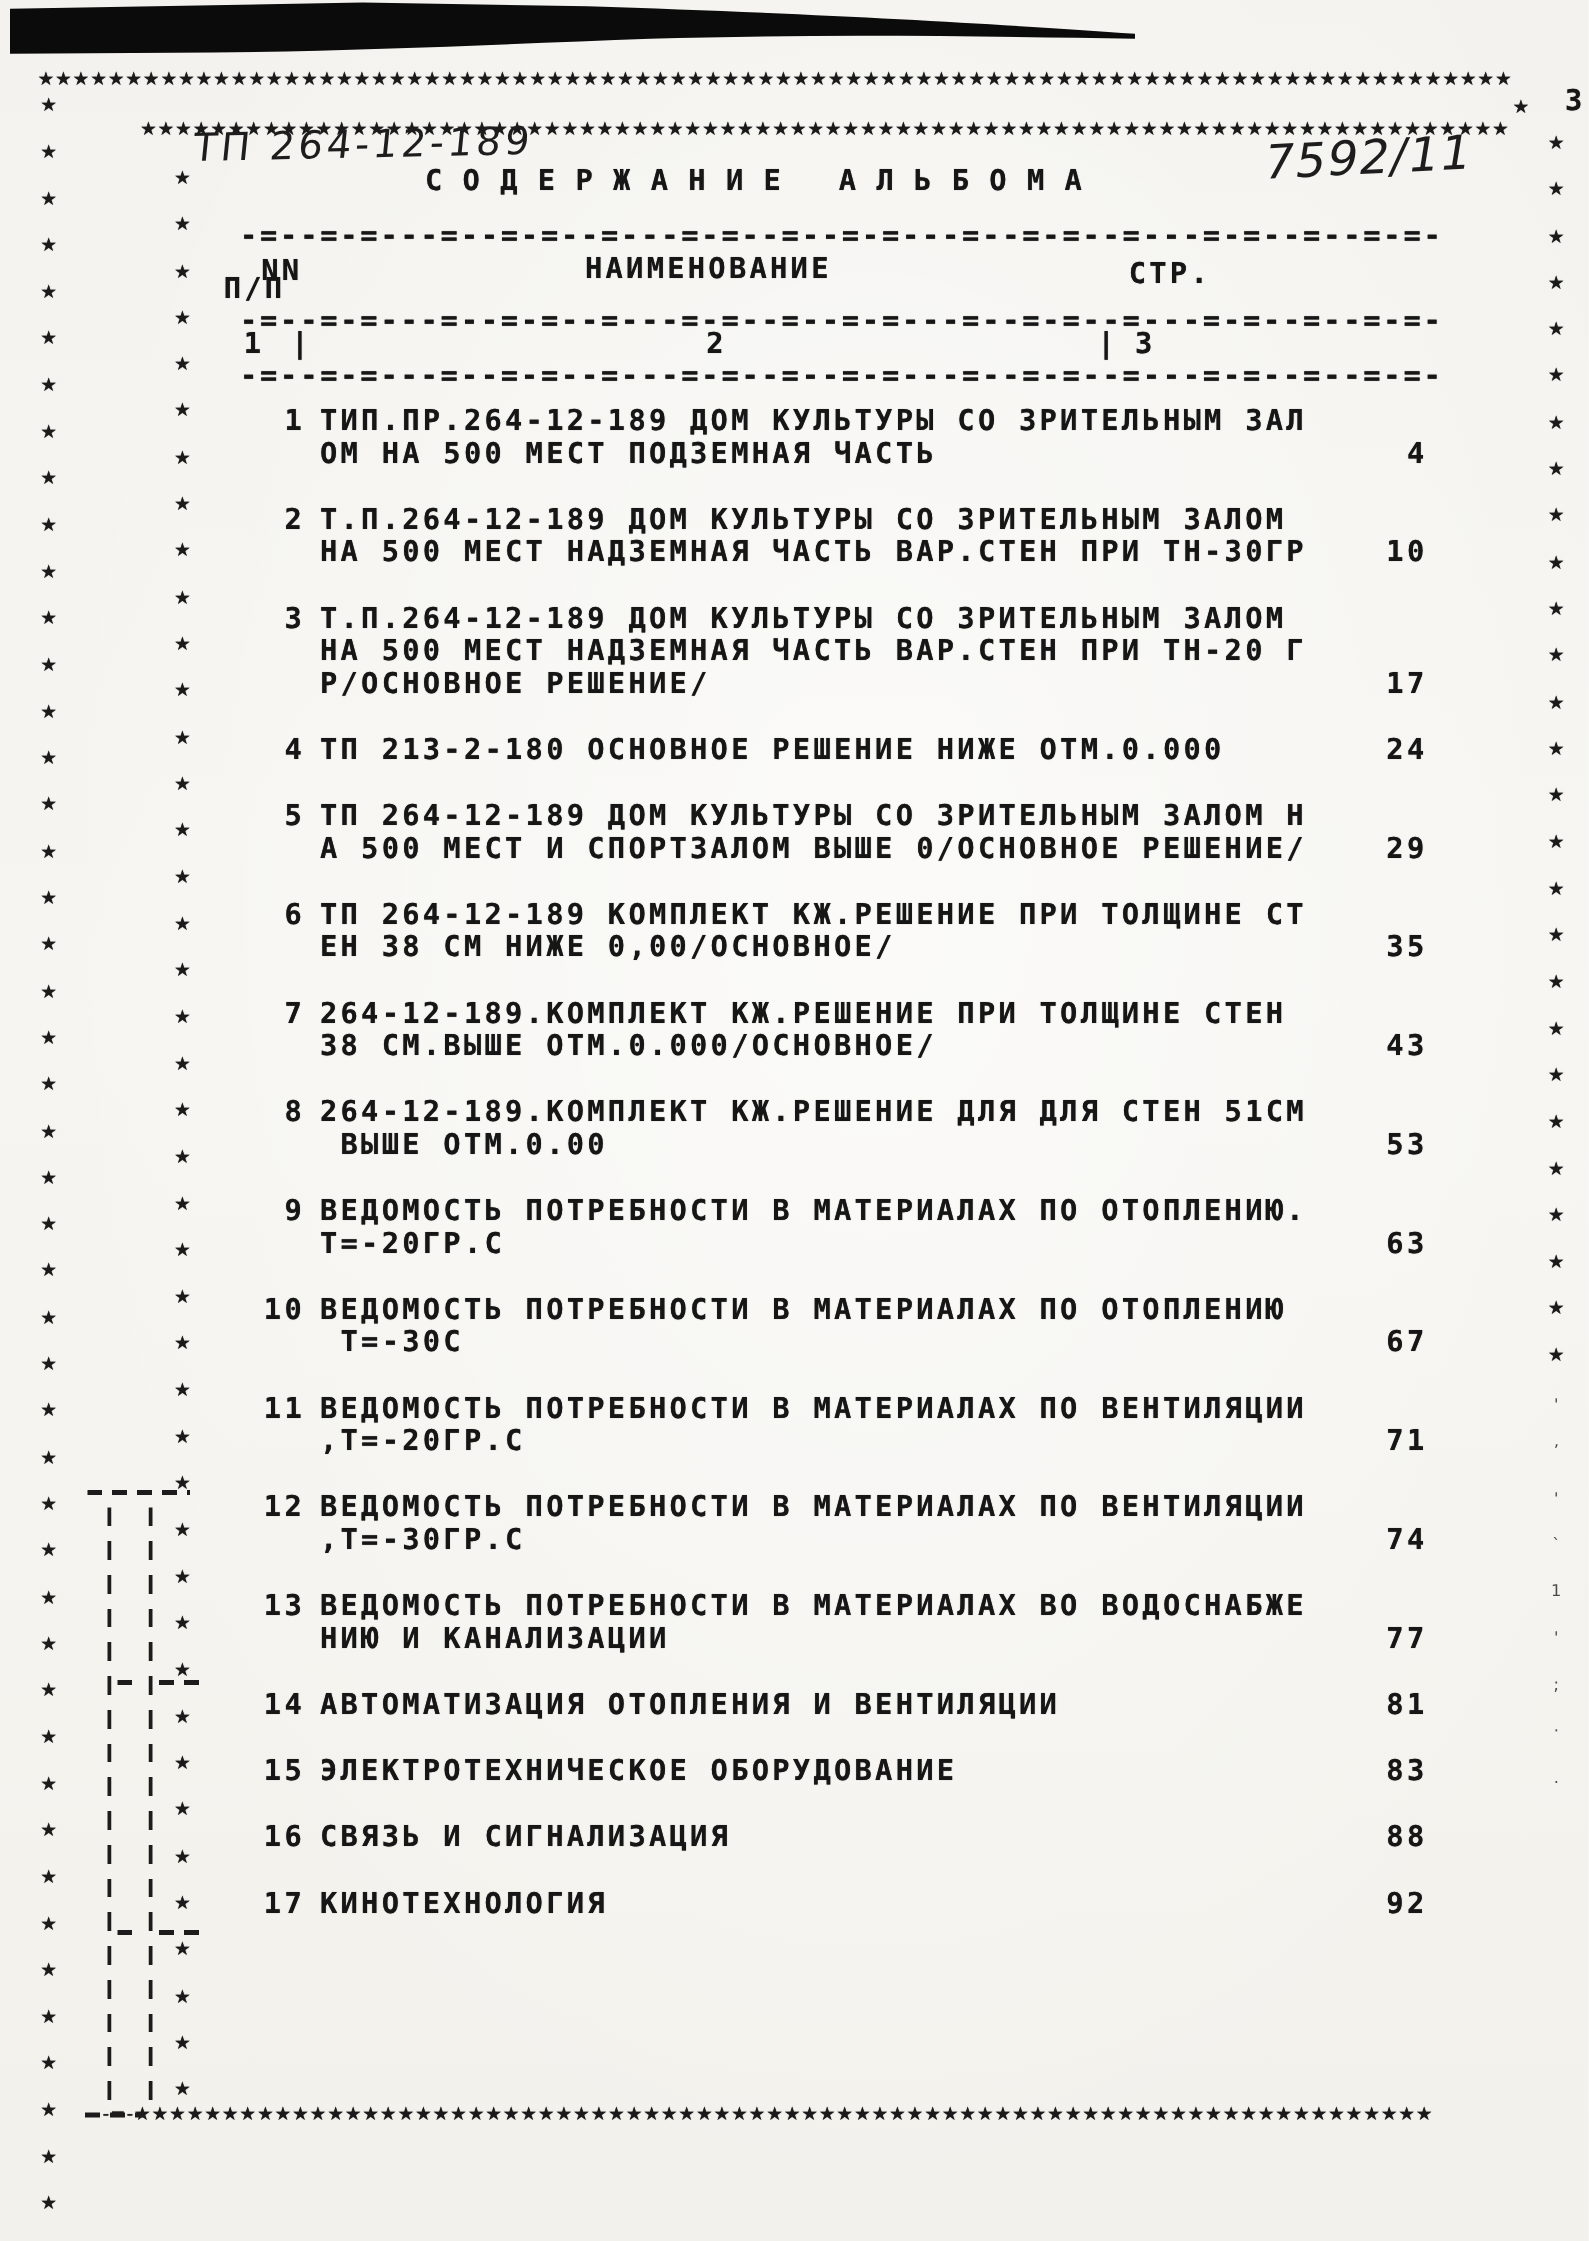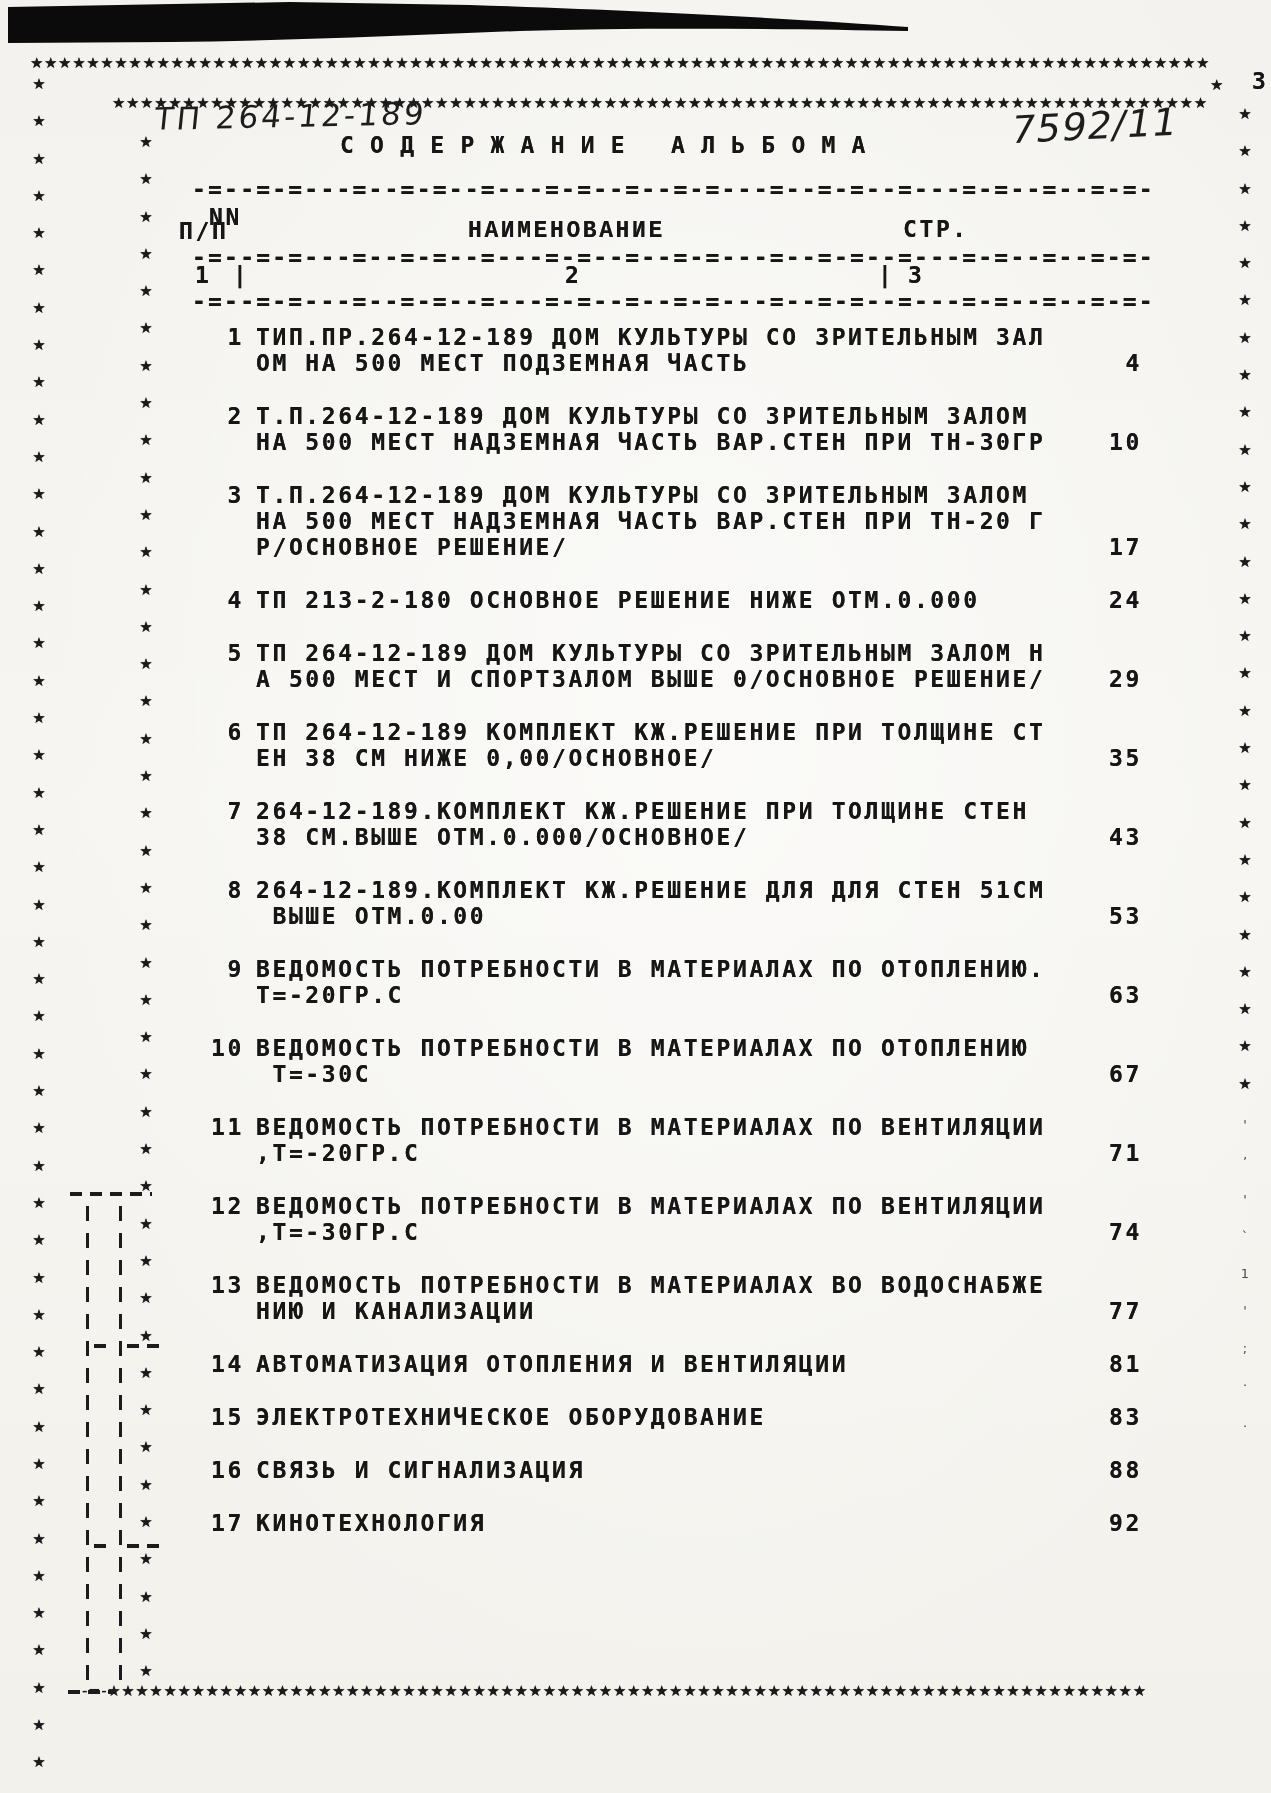--- a/index.html
+++ b/index.html
@@ -187,22 +187,22 @@
 <span class="abs typed" style="left:1252px;top:68px;">3</span>
 
 <div class="abs hand hand-tl" style="left:155px;top:98px;">ТП 264-12-189</div>
 <div class="abs hand hand-tr" style="left:1012px;top:104px;">7592/11</div>
 
 <div class="abs typed" style="left:340px;top:132px;letter-spacing:1.2px;">С О Д Е Р Ж А Н И Е   А Л Ь Б О М А</div>
 
 <div class="abs typed dashline" style="left:192px;top:176px;">-=--=-=---=--=-=--=---=-=--=--=-=---=--=-=--=---=-=--=--=-=-</div>
 <div class="abs typed" style="left:193px;top:204px;margin-left:16px;">NN</div>
 <div class="abs typed" style="left:179px;top:218px;">П/П</div>
-<div class="abs typed" style="left:468px;top:218px;font-family:Liberation Mono, monospace;">НАИМЕНОВАНИЕ</div>
-<div class="abs typed" style="left:903px;top:216px;">СТР.</div>
+<div class="abs typed" style="left:468px;top:202px;">НАИМЕНОВАНИЕ</div>
+<div class="abs typed" style="left:903px;top:206px;">СТР.</div>
 <div class="abs typed dashline" style="left:192px;top:244px;">-=--=-=---=--=-=--=---=-=--=--=-=---=--=-=--=---=-=--=--=-=-</div>
 <span class="abs typed" style="left:195px;top:262px;">1</span>
 <span class="abs typed" style="left:233px;top:262px;">|</span>
 <span class="abs typed" style="left:565px;top:262px;">2</span>
 <span class="abs typed" style="left:878px;top:262px;">|</span>
 <span class="abs typed" style="left:908px;top:262px;">3</span>
 <div class="abs typed dashline" style="left:192px;top:288px;">-=--=-=---=--=-=--=---=-=--=--=-=---=--=-=--=---=-=--=--=-=-</div>
 
 <div id="toc" class="abs typed"><div class="item"><div class="num">1</div><div class="lines"><div class="line">ТИП.ПР.264-12-189 ДОМ КУЛЬТУРЫ СО ЗРИТЕЛЬНЫМ ЗАЛ</div><div class="line">ОМ НА 500 МЕСТ ПОДЗЕМНАЯ ЧАСТЬ</div></div><div class="pg">4</div></div><div class="item"><div class="num">2</div><div class="lines"><div class="line">Т.П.264-12-189 ДОМ КУЛЬТУРЫ СО ЗРИТЕЛЬНЫМ ЗАЛОМ</div><div class="line">НА 500 МЕСТ НАДЗЕМНАЯ ЧАСТЬ ВАР.СТЕН ПРИ ТН-30ГР</div></div><div class="pg">10</div></div><div class="item"><div class="num">3</div><div class="lines"><div class="line">Т.П.264-12-189 ДОМ КУЛЬТУРЫ СО ЗРИТЕЛЬНЫМ ЗАЛОМ</div><div class="line">НА 500 МЕСТ НАДЗЕМНАЯ ЧАСТЬ ВАР.СТЕН ПРИ ТН-20 Г</div><div class="line">Р/ОСНОВНОЕ РЕШЕНИЕ/</div></div><div class="pg">17</div></div><div class="item"><div class="num">4</div><div class="lines"><div class="line">ТП 213-2-180 ОСНОВНОЕ РЕШЕНИЕ НИЖЕ ОТМ.0.000</div></div><div class="pg">24</div></div><div class="item"><div class="num">5</div><div class="lines"><div class="line">ТП 264-12-189 ДОМ КУЛЬТУРЫ СО ЗРИТЕЛЬНЫМ ЗАЛОМ Н</div><div class="line">А 500 МЕСТ И СПОРТЗАЛОМ ВЫШЕ 0/ОСНОВНОЕ РЕШЕНИЕ/</div></div><div class="pg">29</div></div><div class="item"><div class="num">6</div><div class="lines"><div class="line">ТП 264-12-189 КОМПЛЕКТ КЖ.РЕШЕНИЕ ПРИ ТОЛЩИНЕ СТ</div><div class="line">ЕН 38 СМ НИЖЕ 0,00/ОСНОВНОЕ/</div></div><div class="pg">35</div></div><div class="item"><div class="num">7</div><div class="lines"><div class="line">264-12-189.КОМПЛЕКТ КЖ.РЕШЕНИЕ ПРИ ТОЛЩИНЕ СТЕН</div><div class="line">38 СМ.ВЫШЕ ОТМ.0.000/ОСНОВНОЕ/</div></div><div class="pg">43</div></div><div class="item"><div class="num">8</div><div class="lines"><div class="line">264-12-189.КОМПЛЕКТ КЖ.РЕШЕНИЕ ДЛЯ ДЛЯ СТЕН 51СМ</div><div class="line"> ВЫШЕ ОТМ.0.00</div></div><div class="pg">53</div></div><div class="item"><div class="num">9</div><div class="lines"><div class="line">ВЕДОМОСТЬ ПОТРЕБНОСТИ В МАТЕРИАЛАХ ПО ОТОПЛЕНИЮ.</div><div class="line">Т=-20ГР.С</div></div><div class="pg">63</div></div><div class="item"><div class="num">10</div><div class="lines"><div class="line">ВЕДОМОСТЬ ПОТРЕБНОСТИ В МАТЕРИАЛАХ ПО ОТОПЛЕНИЮ</div><div class="line"> Т=-30С</div></div><div class="pg">67</div></div><div class="item"><div class="num">11</div><div class="lines"><div class="line">ВЕДОМОСТЬ ПОТРЕБНОСТИ В МАТЕРИАЛАХ ПО ВЕНТИЛЯЦИИ</div><div class="line">,Т=-20ГР.С</div></div><div class="pg">71</div></div><div class="item"><div class="num">12</div><div class="lines"><div class="line">ВЕДОМОСТЬ ПОТРЕБНОСТИ В МАТЕРИАЛАХ ПО ВЕНТИЛЯЦИИ</div><div class="line">,Т=-30ГР.С</div></div><div class="pg">74</div></div><div class="item"><div class="num">13</div><div class="lines"><div class="line">ВЕДОМОСТЬ ПОТРЕБНОСТИ В МАТЕРИАЛАХ ВО ВОДОСНАБЖЕ</div><div class="line">НИЮ И КАНАЛИЗАЦИИ</div></div><div class="pg">77</div></div><div class="item"><div class="num">14</div><div class="lines"><div class="line">АВТОМАТИЗАЦИЯ ОТОПЛЕНИЯ И ВЕНТИЛЯЦИИ</div></div><div class="pg">81</div></div><div class="item"><div class="num">15</div><div class="lines"><div class="line">ЭЛЕКТРОТЕХНИЧЕСКОЕ ОБОРУДОВАНИЕ</div></div><div class="pg">83</div></div><div class="item"><div class="num">16</div><div class="lines"><div class="line">СВЯЗЬ И СИГНАЛИЗАЦИЯ</div></div><div class="pg">88</div></div><div class="item"><div class="num">17</div><div class="lines"><div class="line">КИНОТЕХНОЛОГИЯ</div></div><div class="pg">92</div></div></div>
 

